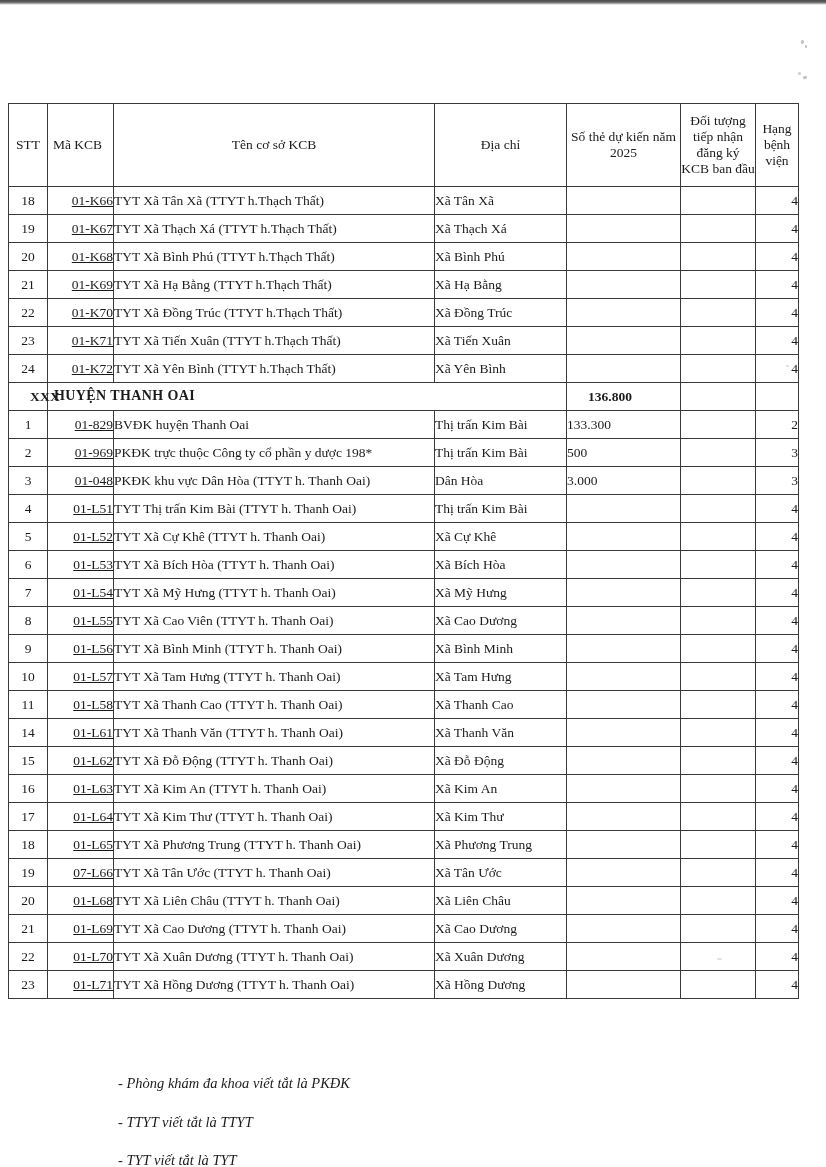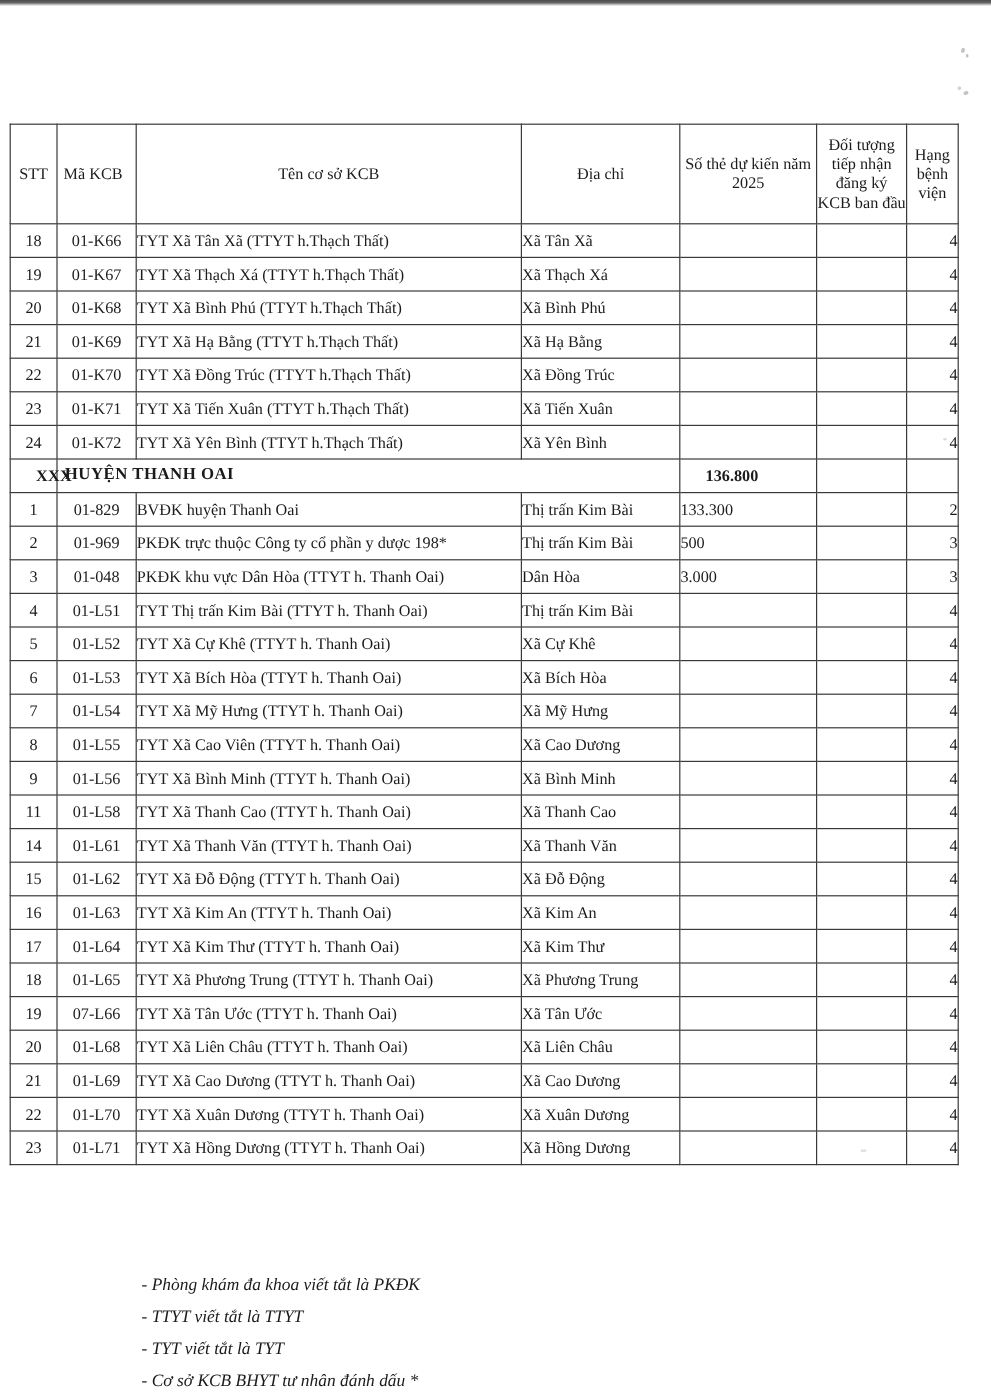--- a/index.html
+++ b/index.html
@@ -80,21 +80,21 @@
   thead th.left-top {
     text-align: left;
     vertical-align: middle;
     padding-left: 5px;
   }
 
   tbody tr { height: 27px; }
   tbody td { height: 27px; }
 
   td.stt  { text-align: center; font-size: 13.5px; }
-  td.ma   { text-align: center;   padding-left: 5px; font-size: 13.5px; }
+  td.ma   { text-align: right;   padding-left: 5px; font-size: 13.5px; text-decoration: underline; }
   td.ten  { text-align: left;   padding-left: 6px; font-size: 14px; }
   td.addr { text-align: left;   padding-left: 6px; font-size: 14px; }
   td.num  { text-align: left;  padding-right: 9px; font-size: 14px; }
   td.obj  { text-align: center; font-size: 14px; }
   td.rank { text-align: right;  padding-right: 8px; font-size: 14px; }
 
   tr.group td {
     font-weight: bold;
     padding-left: 21px;
   }
@@ -114,20 +114,21 @@
     left: 118px;
     top: 1058px;
     width: 520px;
   }
   .notes .note {
     font-style: italic;
     font-size: 14.5px;
     line-height: 26.5px;
     color: #1b1b1b;
     white-space: nowrap;
+    margin-top: 12px;
   }
 </style>
 </head>
 <body>
 
 <div class="sheet">
 
   <div class="scan-top-edge"></div>
   <div class="speck s1"></div>
   <div class="speck s2"></div>
@@ -303,20 +304,29 @@
         <tr>
           <td class="stt">9</td>
           <td class="ma">01-L56</td>
           <td class="ten">TYT Xã Bình Minh (TTYT h. Thanh Oai)</td>
           <td class="addr">Xã Bình Minh</td>
           <td class="num"></td>
           <td class="obj"></td>
           <td class="rank">4</td>
         </tr>
         <tr>
+          <td class="stt">10</td>
+          <td class="ma">01-L57</td>
+          <td class="ten">TYT Xã Tam Hưng (TTYT h. Thanh Oai)</td>
+          <td class="addr">Xã Tam Hưng</td>
+          <td class="num"></td>
+          <td class="obj"></td>
+          <td class="rank">4</td>
+        </tr>
+        <tr>
           <td class="stt">11</td>
           <td class="ma">01-L58</td>
           <td class="ten">TYT Xã Thanh Cao (TTYT h. Thanh Oai)</td>
           <td class="addr">Xã Thanh Cao</td>
           <td class="num"></td>
           <td class="obj"></td>
           <td class="rank">4</td>
         </tr>
         <tr>
           <td class="stt">14</td>

